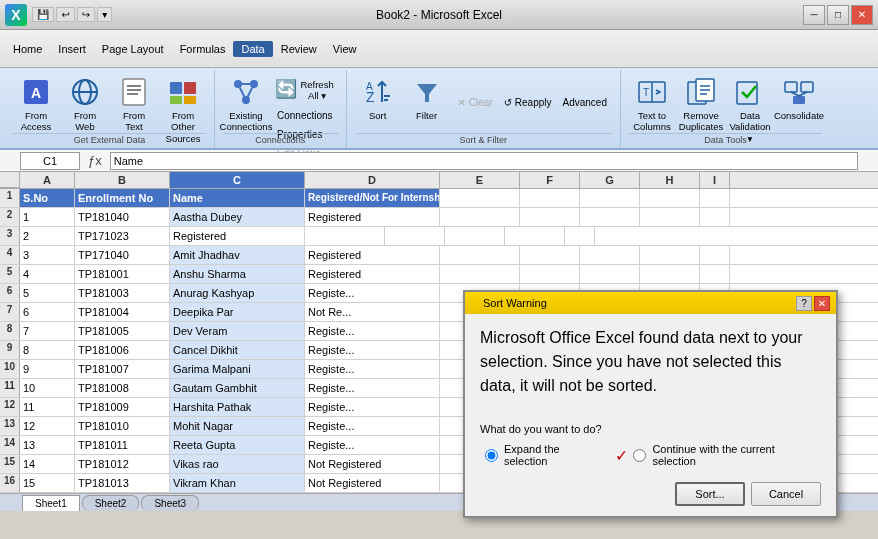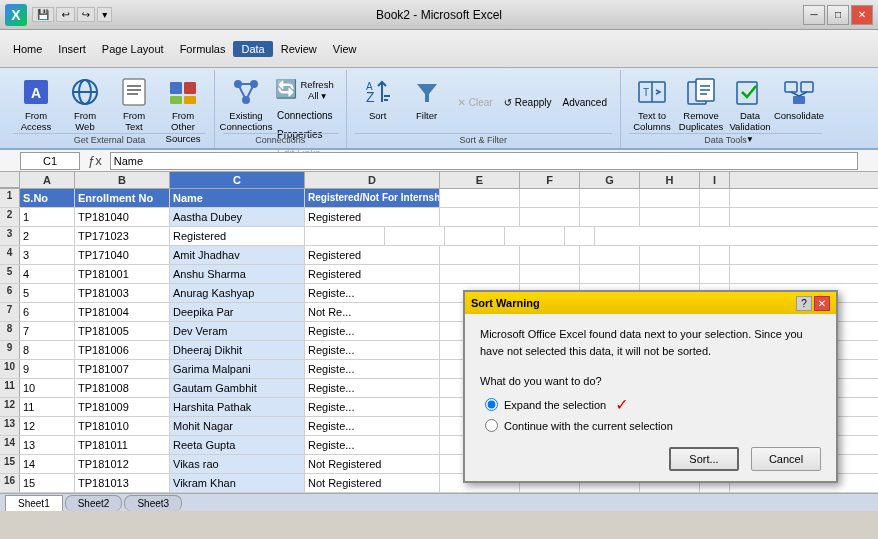--- a/index.html
+++ b/index.html
@@ -48,38 +48,38 @@
     .col-b { width: 95px; }
     .col-c { width: 135px; }
     .col-d { width: 135px; }
     .col-e { width: 80px; }
     .col-f { width: 60px; }
     .col-g { width: 60px; }
     .col-h { width: 60px; }
     .col-i { width: 30px; }
     .dialog { position: absolute; top: 290px; left: 463px; width: 375px; background: #f0f0f0; border: 2px solid #888; box-shadow: 3px 3px 8px rgba(0,0,0,0.4); }
     .dialog-titlebar { background: linear-gradient(180deg, #ffd700 0%, #e8c200 100%); display: flex; align-items: center; justify-content: space-between; padding: 3px 6px; height: 22px; }
-    .dialog-title { font-size: 11px; font-weight: bold; color: #000; }
+    .dialog-title { font-size: 11px; font-weight: normal; color: #000; margin-left: 12px; }
     .dialog-title-btns { display: flex; gap: 2px; }
     .dialog-title-btn { width: 16px; height: 15px; font-size: 10px; border: 1px solid #999; background: #d0d0d0; cursor: pointer; display: flex; align-items: center; justify-content: center; }
     .dialog-title-btn.close { background: #e05040; color: white; border-color: #c03020; }
     .dialog-body { padding: 12px 15px 10px 15px; }
-    .dialog-text { font-size: 11px; color: #000; line-height: 1.5; margin-bottom: 16px; }
+    .dialog-text { font-size: 16px; color: #000; line-height: 1.5; margin-bottom: 25px; }
     .dialog-question { font-size: 11px; color: #000; margin-bottom: 8px; }
-    .dialog-radio-group { display: flex; flex-direction: column; gap: 5px; margin-bottom: 15px; padding-left: 5px; }
+    .dialog-radio-group { display: flex; flex-direction: row; gap: 5px; margin-bottom: 15px; padding-left: 5px; }
     .radio-row { display: flex; align-items: center; gap: 6px; }
     .radio-row input[type=radio] { cursor: pointer; }
     .radio-label { font-size: 11px; }
     .checkmark { color: #cc0000; font-size: 16px; margin-left: 3px; }
-    .dialog-buttons { display: flex; justify-content: flex-end; gap: 12px; }
+    .dialog-buttons { display: flex; justify-content: flex-end; gap: 6px; }
     .dialog-btn { width: 70px; height: 24px; border: 1px solid #999; background: linear-gradient(180deg, #f5f5f5, #e0e0e0); font-size: 11px; cursor: pointer; border-radius: 2px; }
     .dialog-btn.default { border: 2px solid #666; }
 
     
-    .tab-strip { height: 18px; background: #d0d8e8; display: flex; align-items: flex-end; padding-left: 5px; border-top: 1px solid #aaa; }
+    .tab-strip { height: 18px; background: #d0d8e8; display: flex; align-items: flex-end; padding-left: 22px; border-top: 1px solid #aaa; }
     .tab { height: 16px; padding: 0 12px; font-size: 10px; background: white; border: 1px solid #999; border-bottom: none; cursor: pointer; display: flex; align-items: center; margin-right: 2px; }
     .tab.inactive { background: #c8d0e0; border-radius: 7px; }
   </style>
 </head>
 <body>
 
 <div style="width:878px; height:539px; position:relative; overflow:hidden;">
 
   <div class="title-bar">
     <div style="position:absolute; left:5px; display:flex; align-items:center; gap:5px;">
@@ -398,21 +398,21 @@
       <div class="cell col-e"></div>
         <div class="cell col-f"></div>
         <div class="cell col-g"></div>
         <div class="cell col-h"></div>
         <div class="cell col-i"></div>
     </div>
     <div class="data-row">
       <div class="row-num">9</div>
       <div class="cell col-a">8</div>
       <div class="cell col-b">TP181006</div>
-      <div class="cell col-c selected-col">Dheeraj Dikhit</div>
+      <div class="cell col-c selected-col">Cancel Dikhit</div>
       <div class="cell col-d">Registe...</div>
       <div class="cell col-e"></div>
         <div class="cell col-f"></div>
         <div class="cell col-g"></div>
         <div class="cell col-h"></div>
         <div class="cell col-i"></div>
     </div>
     <div class="data-row">
       <div class="row-num">10</div>
       <div class="cell col-a">9</div>

